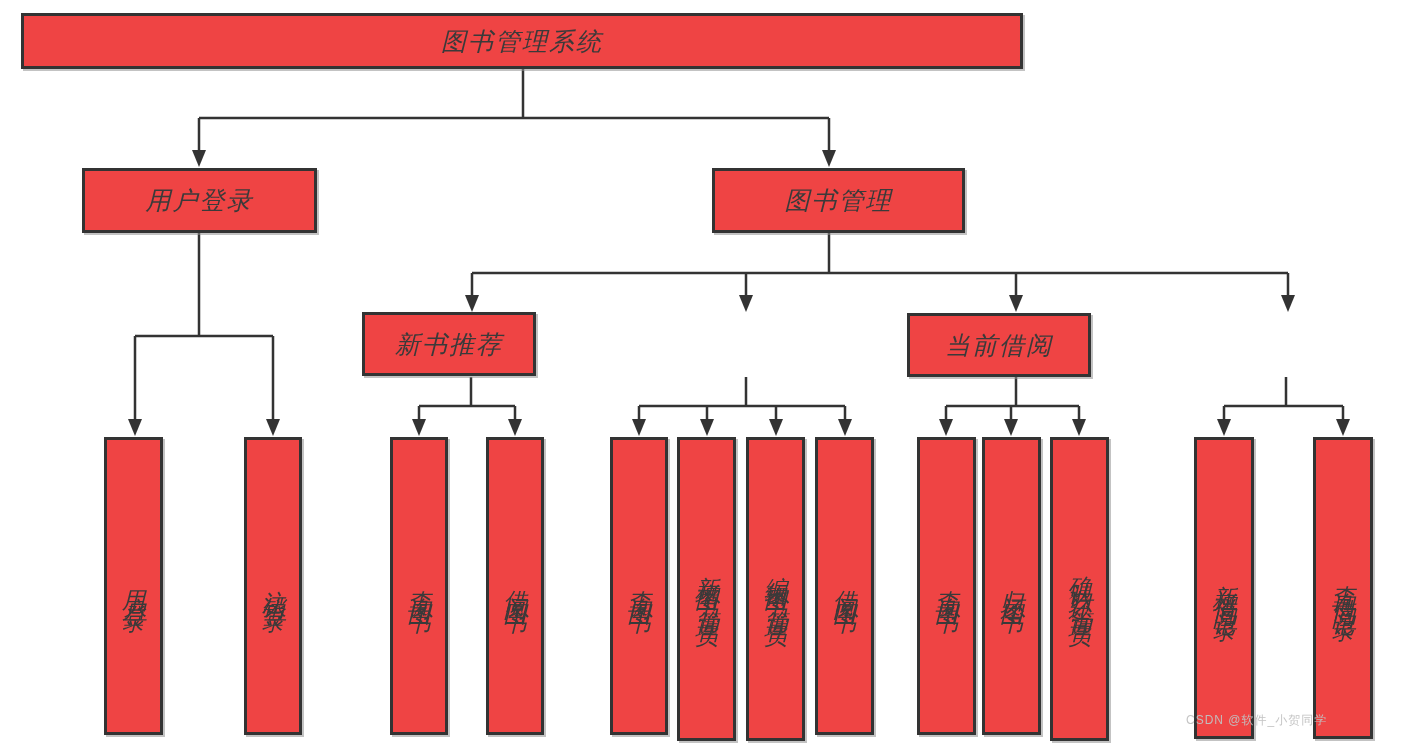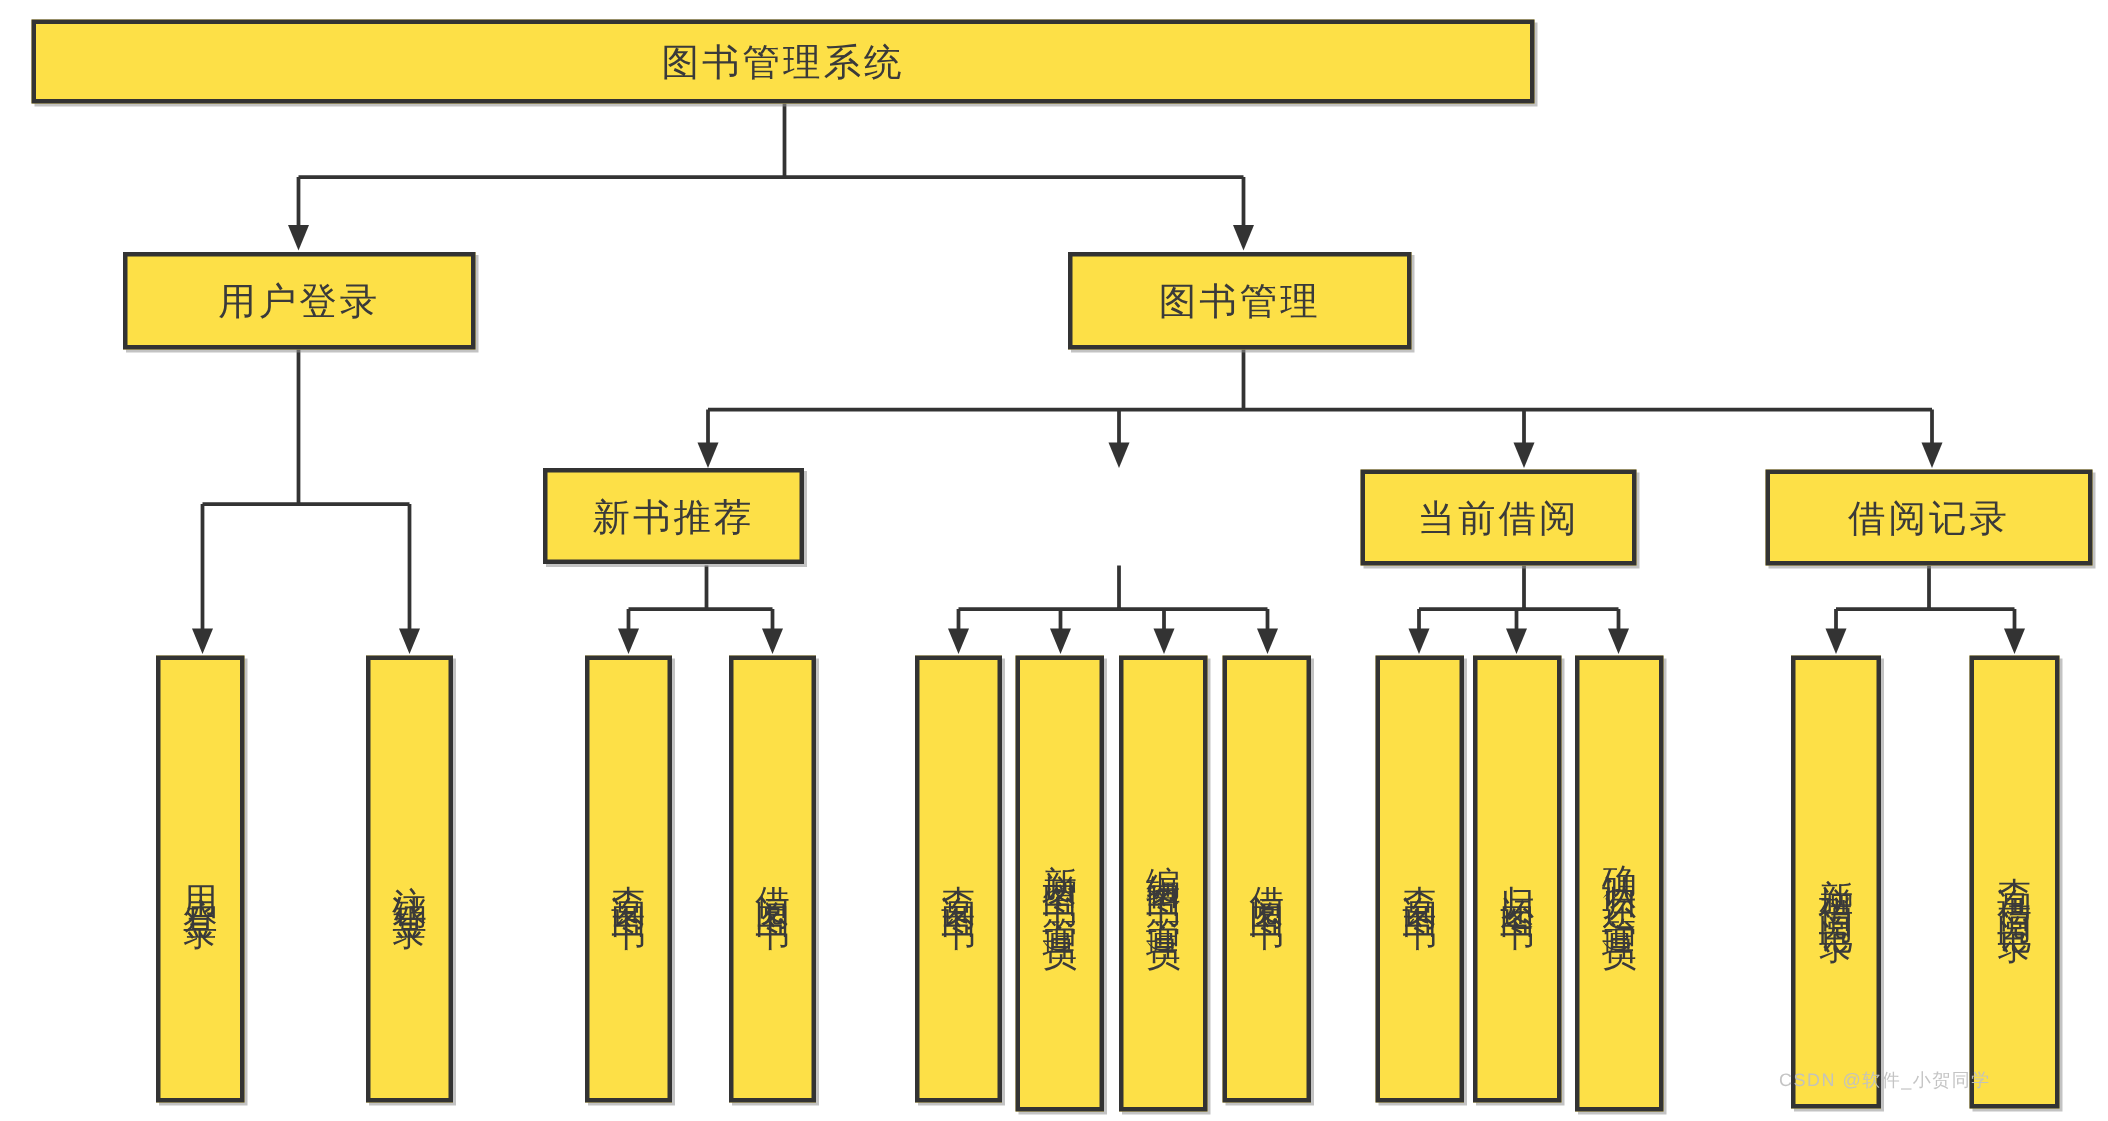--- a/index.html
+++ b/index.html
@@ -13,27 +13,28 @@
   }
   .connectors {
     position: absolute;
     left: 0; top: 0;
     width: 1405px; height: 747px;
   }
   .node {
     position: absolute;
     box-sizing: border-box;
     border: 3px solid #333333;
-    background: #fde047;
+    background: #ef4444;
     display: flex;
     align-items: center;
     justify-content: center;
     color: #3a3a3a;
     box-shadow: 2px 2px 0 rgba(145,145,145,0.55);
     z-index: 2;
+    font-style: italic;
   }
   .h-node {
     font-size: 25px;
     letter-spacing: 2px;
     white-space: nowrap;
   }
   .leaf {
     writing-mode: vertical-rl;
     text-orientation: mixed;
     font-size: 23px;
@@ -96,25 +97,24 @@
       <use href="#arr" x="1011" y="436"></use>
       <use href="#arr" x="1079" y="436"></use>
       <use href="#arr" x="1224" y="436"></use>
       <use href="#arr" x="1343" y="436"></use>
     </g>
   </svg>
 
   <div class="node h-node" style="left:21px;top:13px;width:1002px;height:56px">图书管理系统</div>
 
   <div class="node h-node" style="left:82px;top:168px;width:235px;height:65px">用户登录</div>
-  <div class="node h-node" style="left:712px;top:168px;width:229px;height:65px">图书管理</div>
+  <div class="node h-node" style="left:712px;top:168px;width:253px;height:65px">图书管理</div>
 
   <div class="node h-node" style="left:362px;top:312px;width:174px;height:64px">新书推荐</div>
   <div class="node h-node" style="left:907px;top:313px;width:184px;height:64px">当前借阅</div>
-  <div class="node h-node" style="left:1177px;top:313px;width:218px;height:64px">借阅记录</div>
 
   <div class="node leaf" style="left:104px;top:437px;width:59px;height:298px">用户登录</div>
   <div class="node leaf" style="left:244px;top:437px;width:58px;height:298px">注销登录</div>
 
   <div class="node leaf" style="left:390px;top:437px;width:58px;height:298px">查询图书</div>
   <div class="node leaf" style="left:486px;top:437px;width:58px;height:298px">借阅图书</div>
 
   <div class="node leaf" style="left:610px;top:437px;width:58px;height:298px">查询图书</div>
   <div class="node leaf" style="left:677px;top:437px;width:59px;height:304px">新增图书（管理员）</div>
   <div class="node leaf" style="left:746px;top:437px;width:59px;height:304px">编辑图书（管理员）</div>

